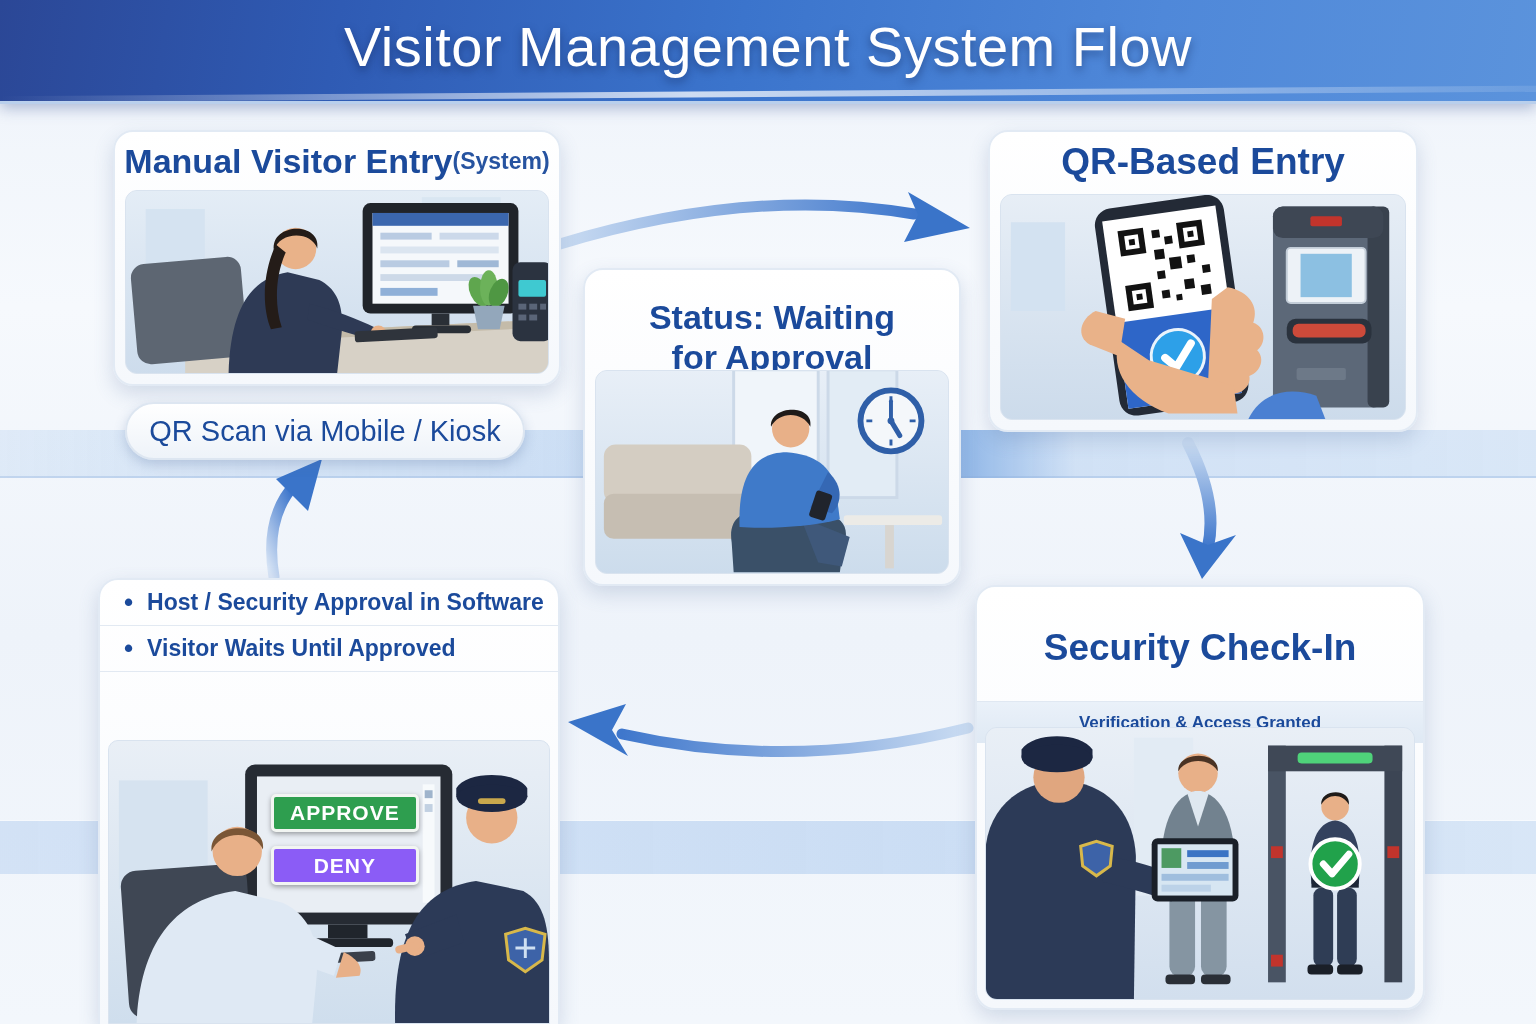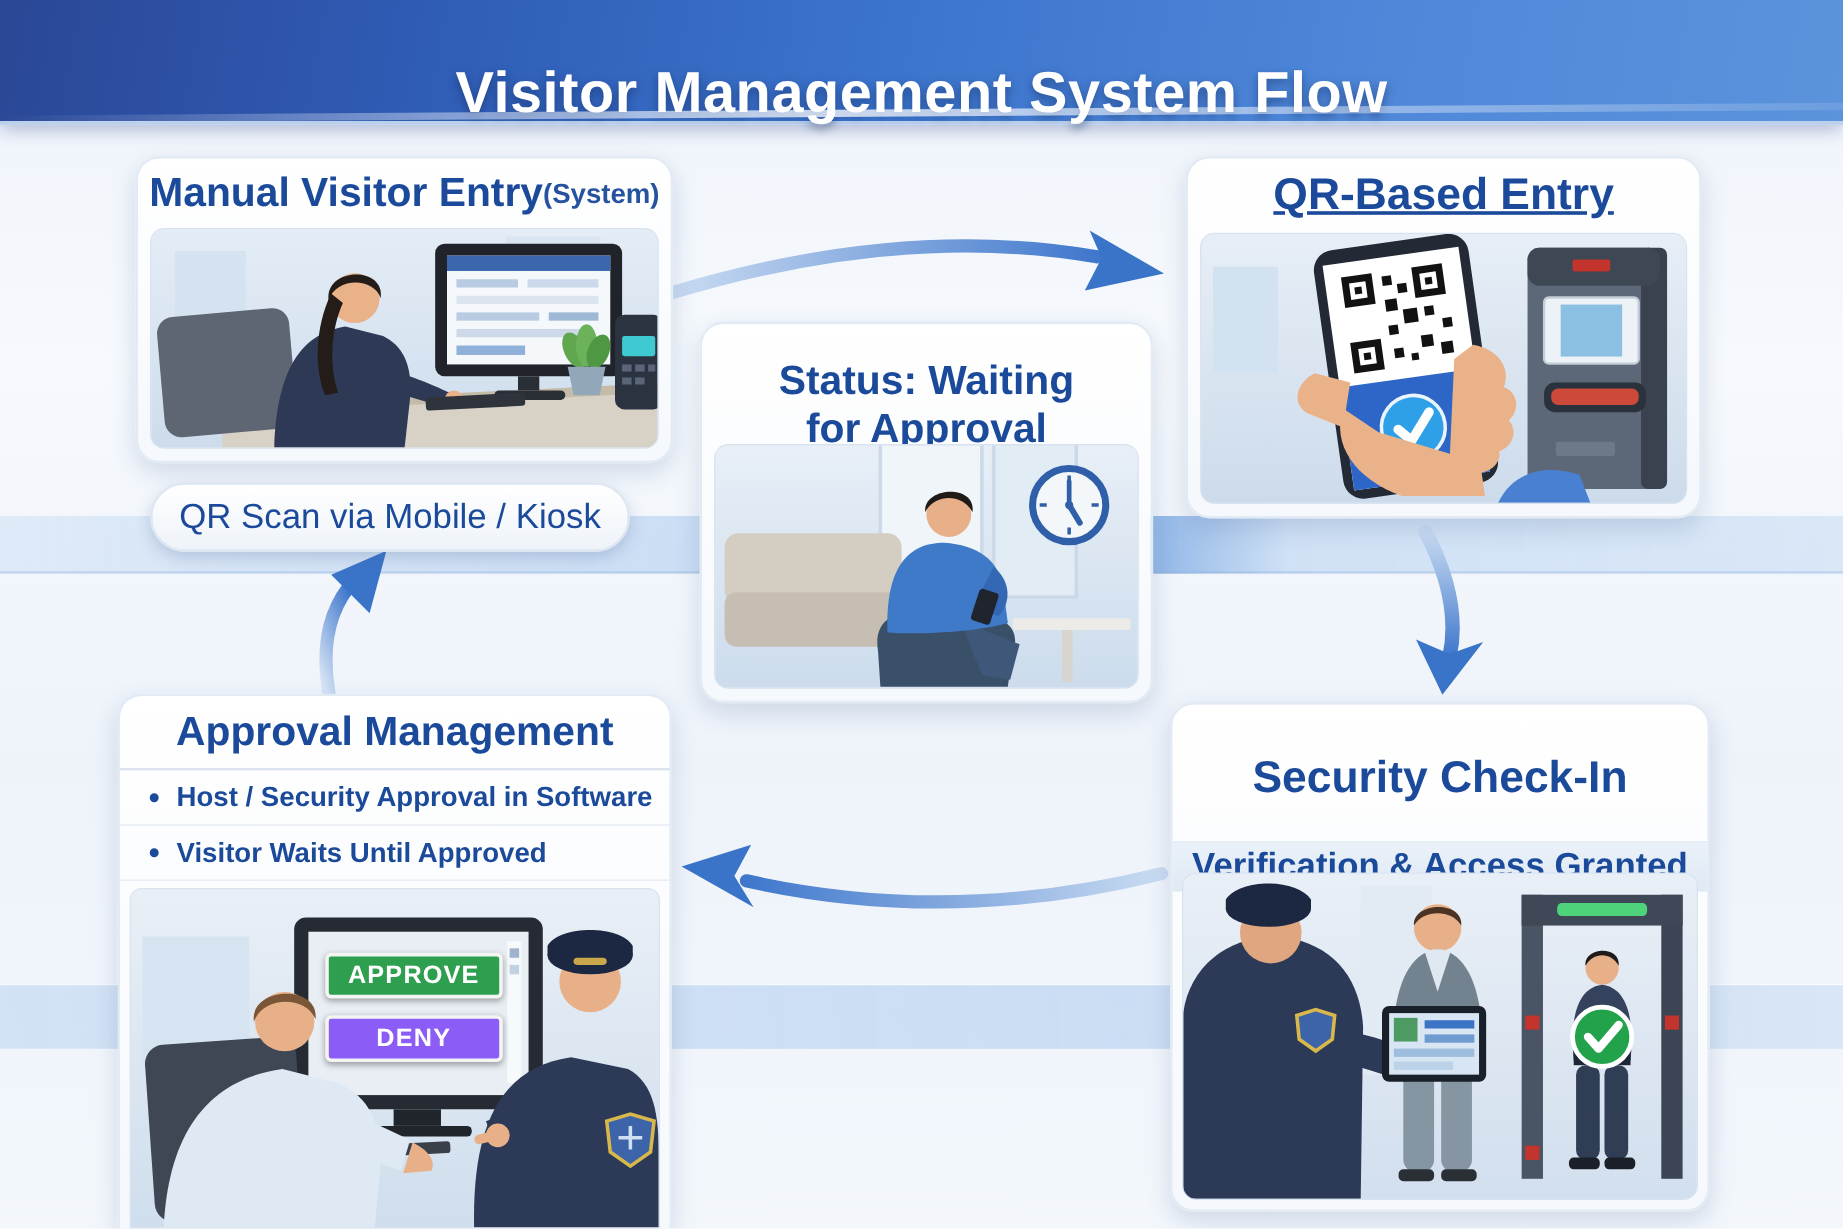--- a/index.html
+++ b/index.html
@@ -19,22 +19,22 @@
     border-top:1px solid rgba(255,255,255,.8); }
   
   .banner { position:absolute; left:0; top:0; width:1536px; height:104px; z-index:3;
     background:linear-gradient(100deg,#2b4796 0%,#2f5bb4 22%,#3b74cc 48%,#4f88d9 75%,#5b93dc 100%);
     border-bottom:3px solid #b9cfec;
     box-shadow:0 4px 14px rgba(40,70,140,.35); }
   .banner::after { content:""; position:absolute; left:0; bottom:4px; width:100%; height:6px;
     background:linear-gradient(90deg,rgba(255,255,255,0),rgba(255,255,255,.75) 45%,rgba(255,255,255,.1));
     transform:skewY(-.4deg); }
   .banner-title { position:absolute; width:100%; top:14px; text-align:center;
-    font-size:48px; font-weight:bold; letter-spacing:.5px; color:#ffffff;
-    text-shadow:0 4px 8px rgba(15,35,85,.5);margin-top:36px; }
+    font-size:56px; font-weight:normal; letter-spacing:.5px; color:#ffffff;
+    text-shadow:0 4px 8px rgba(15,35,85,.5); }
   
   .panel { position:absolute; z-index:4;
     background:linear-gradient(180deg,#ffffff 0%,#f5f8fc 100%);
     border:2px solid #e2eaf4; border-radius:20px;
     box-shadow:0 8px 20px rgba(70,100,150,.20); }
   .panel-header { display:flex; align-items:center; justify-content:center; color:#1b4a9b; }
   .figure { position:absolute; border-radius:12px; overflow:hidden; border:1px solid #d9e3ef;
     background:#dfe9f4; }
   .figure svg { display:block; width:100%; height:100%; }
   
@@ -49,42 +49,42 @@
     box-shadow:0 5px 12px rgba(70,100,150,.25);
     display:flex; align-items:center; justify-content:center;
     font-size:29px; font-weight:normal; color:#1b4a9b; }
   
   .panel-status { left:583px; top:268px; width:378px; height:318px; }
   .panel-status .panel-header { height:96px; flex-direction:column; line-height:1.18;
     font-size:34px; font-weight:bold; padding-top:10px;margin-top:14px; }
   .panel-status .figure { left:10px; right:10px; top:100px; bottom:10px; }
   
   .panel-qr { left:988px; top:130px; width:430px; height:302px; }
-  .panel-qr .panel-header { height:60px; font-size:37px; font-weight:bold;text-decoration:underline; }
+  .panel-qr .panel-header { height:60px; font-size:37px; font-weight:bold; }
   .panel-qr .figure { left:10px; right:10px; top:62px; bottom:10px; }
   
   .panel-approval { left:98px; top:578px; width:462px; height:446px; border-radius:20px 20px 0 0; border-bottom:none; }
   .panel-approval .panel-header { height:62px; font-size:34px; font-weight:bold;
     border-bottom:2px solid #dbe4ee; }
   .bullet-row { display:flex; align-items:center; height:46px; padding-left:24px;
     color:#1b4a9b; font-size:23px; font-weight:bold; border-bottom:1px solid #e2e9f2; }
   .bullet-dot { font-size:26px; margin-right:14px; }
   .panel-approval .figure { left:8px; right:8px; top:160px; bottom:0; border-radius:10px 10px 0 0; }
   .screen-btn { position:absolute; display:flex; align-items:center; justify-content:center;
     color:#ffffff; font-weight:bold; font-size:21px; letter-spacing:1px;
     border:3px solid #f2f5f2; border-radius:5px; box-shadow:0 2px 5px rgba(0,0,0,.35); }
   .btn-approve { left:36.8%; top:18.7%; width:33.6%; height:13.7%; background:#2e9e4f; }
   .btn-deny    { left:36.8%; top:37.4%; width:33.6%; height:13.7%; background:#8b5cf6; }
   
   .panel-security { left:975px; top:585px; width:450px; height:425px; }
   .panel-security .panel-header { height:114px; flex-direction:row; line-height:1.15; padding-top:8px; }
   .sec-title { font-size:37px; font-weight:bold; }
   .sec-subtitle { font-size:29px; font-weight:bold; }
   .sec-note { display:flex; align-items:center; justify-content:center; height:42px;
-    font-size:29px; font-weight:bold; color:#1b4a9b;
+    font-size:17px; font-weight:bold; color:#1b4a9b;
     background:linear-gradient(180deg,#eaf1f9,#dfe9f4); border-top:1px solid #e0e8f2; }
   .panel-security .figure { left:8px; right:8px; top:140px; bottom:8px; }
   
   .arrow { position:absolute; z-index:2; }
   .arrow svg { display:block; }
 </style>
 </head>
 <body>
 
 <div class="canvas">
@@ -309,23 +309,20 @@
           <rect x="152" y="198" width="44" height="5" rx="2.5" fill="#cfd8e4"></rect>
         </g>
         <path d="M96,120 C80,128 76,146 90,154 L120,166 L126,128 Z" fill="#e9b289"></path>
         <path d="M230,96 C252,100 262,116 256,132 C268,136 270,152 260,160 C268,168 264,182 252,186 C254,196 244,206 230,204 L210,196 L214,108 Z" fill="#e9b289"></path>
         <path d="M120,150 C110,180 130,210 170,224 L240,224 L236,196 L150,170 Z" fill="#e9b289"></path>
       </svg>
     </div>
   </div>
 
   <div class="panel panel-approval">
-    <div class="panel-header">
-      <span>Approval Management</span>
-    </div>
     <div class="bullet-row">
       <span class="bullet-dot">•</span>
       <span>Host / Security Approval in Software</span>
     </div>
     <div class="bullet-row">
       <span class="bullet-dot">•</span>
       <span>Visitor Waits Until Approved</span>
     </div>
     <div class="figure">
       <svg viewBox="0 0 446 286" preserveAspectRatio="xMidYMid slice">

